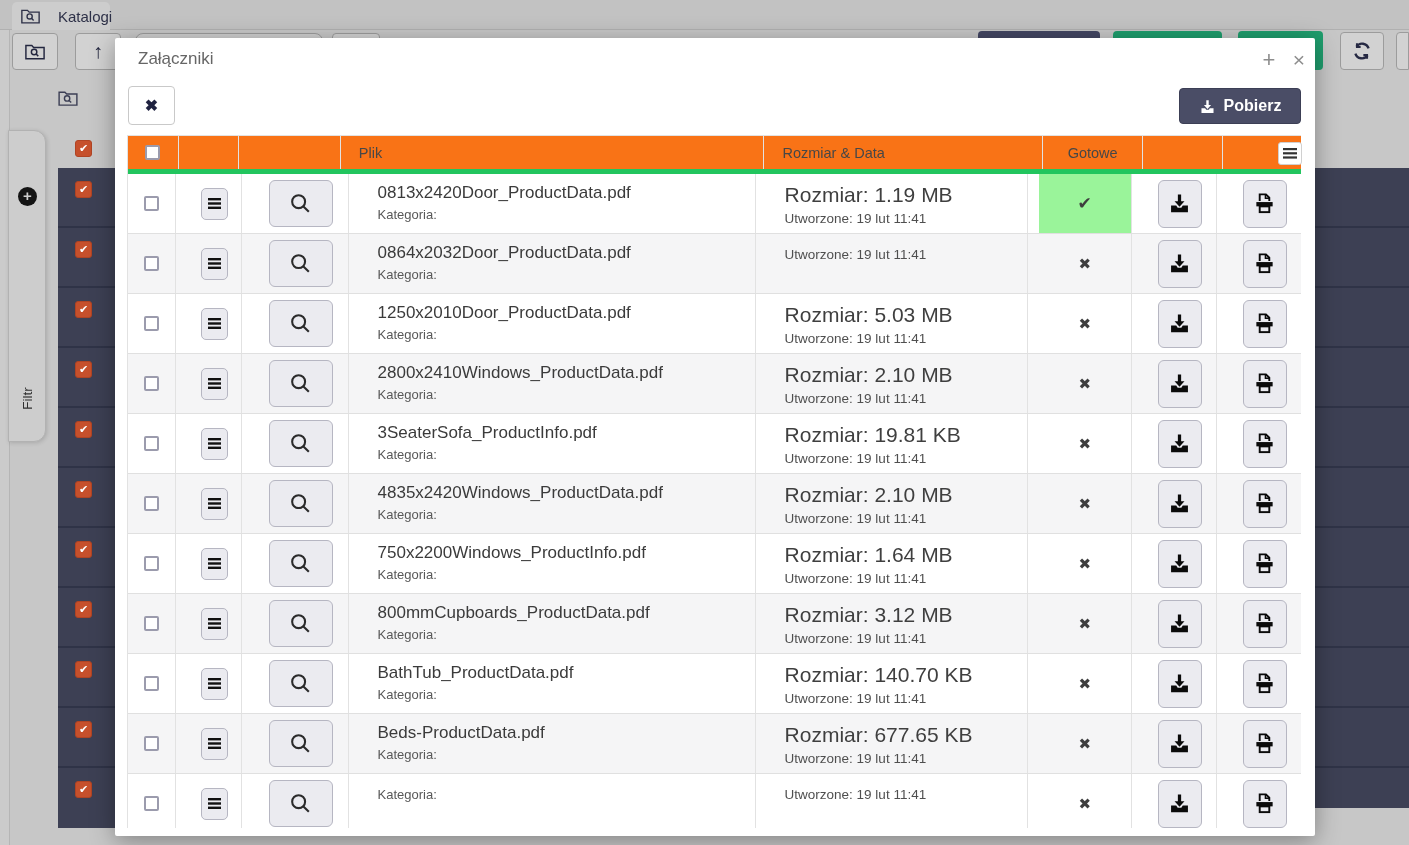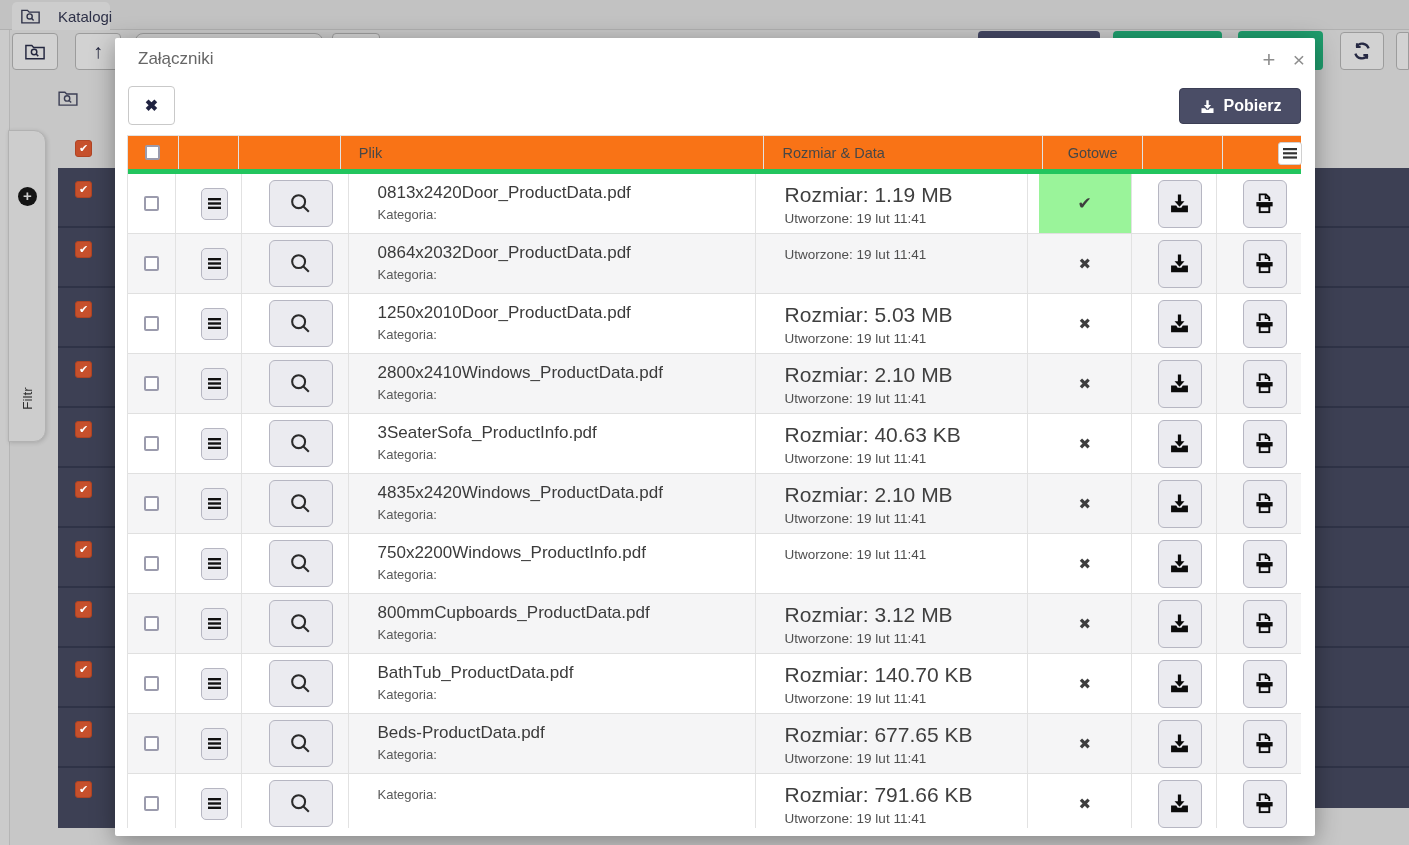--- a/index.html
+++ b/index.html
@@ -430,21 +430,21 @@
           <circle cx="10.2" cy="10.2" r="6.2"></circle>
                 <line x1="14.8" y1="14.8" x2="20" y2="20"></line>
         </svg>
       </button>
     </div>
     <div class="cell c-file">
       <div class="fname">3SeaterSofa_ProductInfo.pdf</div>
       <div class="fsub">Kategoria:</div>
     </div>
     <div class="cell c-size">
-      <div class="fsize">Rozmiar: 40.63 KB</div>
+      <div class="fsize">Rozmiar: 19.81 KB</div>
       <div class="fsub2">Utworzone: 19 lut 11:41</div>
     </div>
     <div class="cell c-ready">
             <span class="glyph" style="font-size: 15px;">✖</span>
           </div>
     <div class="cell c-dl">
       <button class="big-btn">
         <svg width="23" height="23" viewBox="0 0 24 24" fill="#0b0b0b">
           <path d="M10.3 2.5h3.4v7.2h3.5L12 15.5 6.8 9.7h3.5z"></path>
           <path d="M3.2 14.2h5.4l1.5 2.3h3.8l1.5-2.3h5.4v7H3.2z"></path>
@@ -534,20 +534,21 @@
           <circle cx="10.2" cy="10.2" r="6.2"></circle>
                 <line x1="14.8" y1="14.8" x2="20" y2="20"></line>
         </svg>
       </button>
     </div>
     <div class="cell c-file">
       <div class="fname">750x2200Windows_ProductInfo.pdf</div>
       <div class="fsub">Kategoria:</div>
     </div>
     <div class="cell c-size">
+      <div class="fsize">Rozmiar: 1.64 MB</div>
       <div class="fsub2">Utworzone: 19 lut 11:41</div>
     </div>
     <div class="cell c-ready">
             <span class="glyph" style="font-size: 15px;">✖</span>
           </div>
     <div class="cell c-dl">
       <button class="big-btn">
         <svg width="23" height="23" viewBox="0 0 24 24" fill="#0b0b0b">
           <path d="M10.3 2.5h3.4v7.2h3.5L12 15.5 6.8 9.7h3.5z"></path>
           <path d="M3.2 14.2h5.4l1.5 2.3h3.8l1.5-2.3h5.4v7H3.2z"></path>
@@ -740,21 +741,20 @@
         <svg width="25" height="25" viewBox="0 0 24 24" fill="none" stroke="#2b2b2b" stroke-width="2">
           <circle cx="10.2" cy="10.2" r="6.2"></circle>
                 <line x1="14.8" y1="14.8" x2="20" y2="20"></line>
         </svg>
       </button>
     </div>
     <div class="cell c-file">
       <div class="fsub">Kategoria:</div>
     </div>
     <div class="cell c-size">
-      <div class="fsize">Rozmiar: 791.66 KB</div>
       <div class="fsub2">Utworzone: 19 lut 11:41</div>
     </div>
     <div class="cell c-ready">
             <span class="glyph" style="font-size: 15px;">✖</span>
           </div>
     <div class="cell c-dl">
       <button class="big-btn">
         <svg width="23" height="23" viewBox="0 0 24 24" fill="#0b0b0b">
           <path d="M10.3 2.5h3.4v7.2h3.5L12 15.5 6.8 9.7h3.5z"></path>
           <path d="M3.2 14.2h5.4l1.5 2.3h3.8l1.5-2.3h5.4v7H3.2z"></path>

